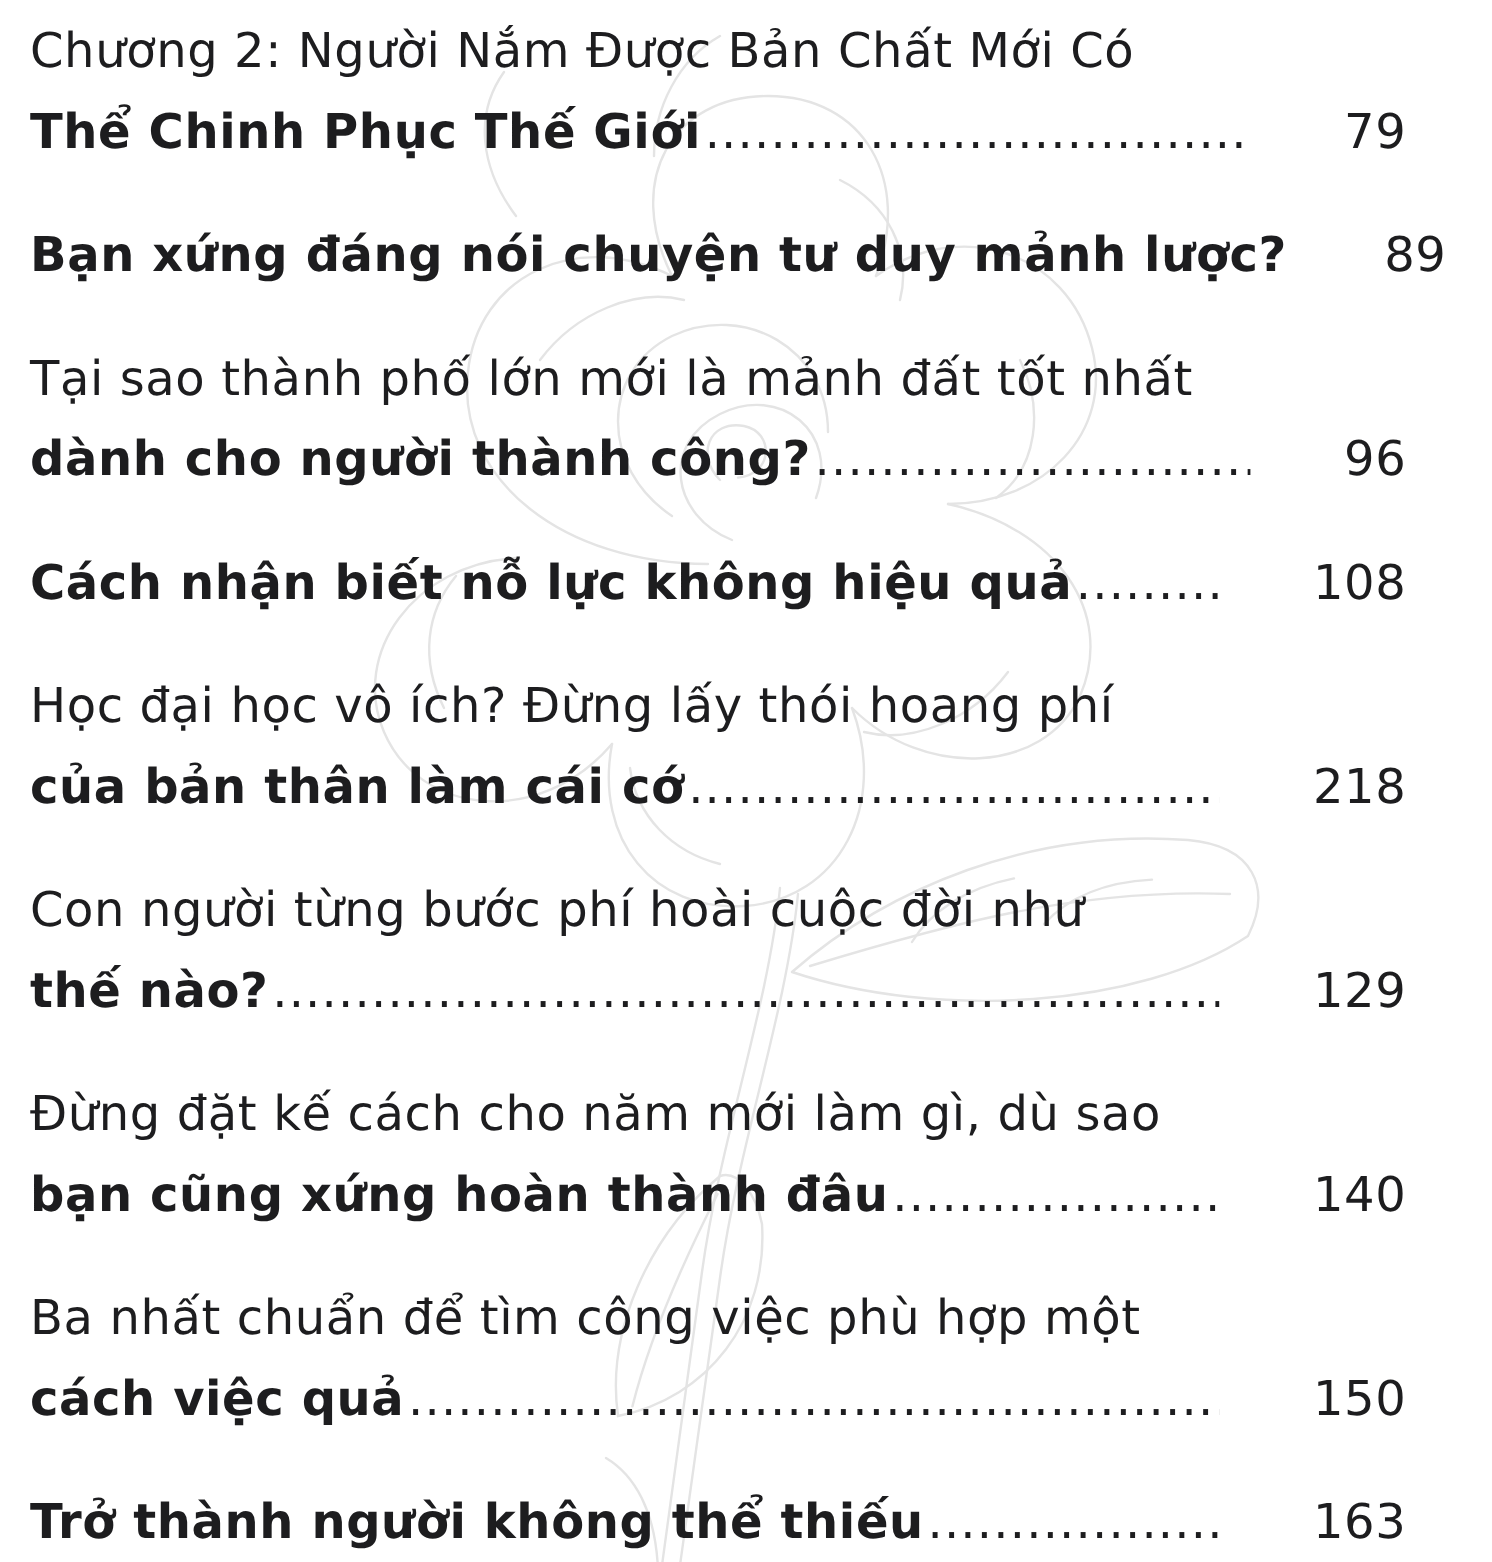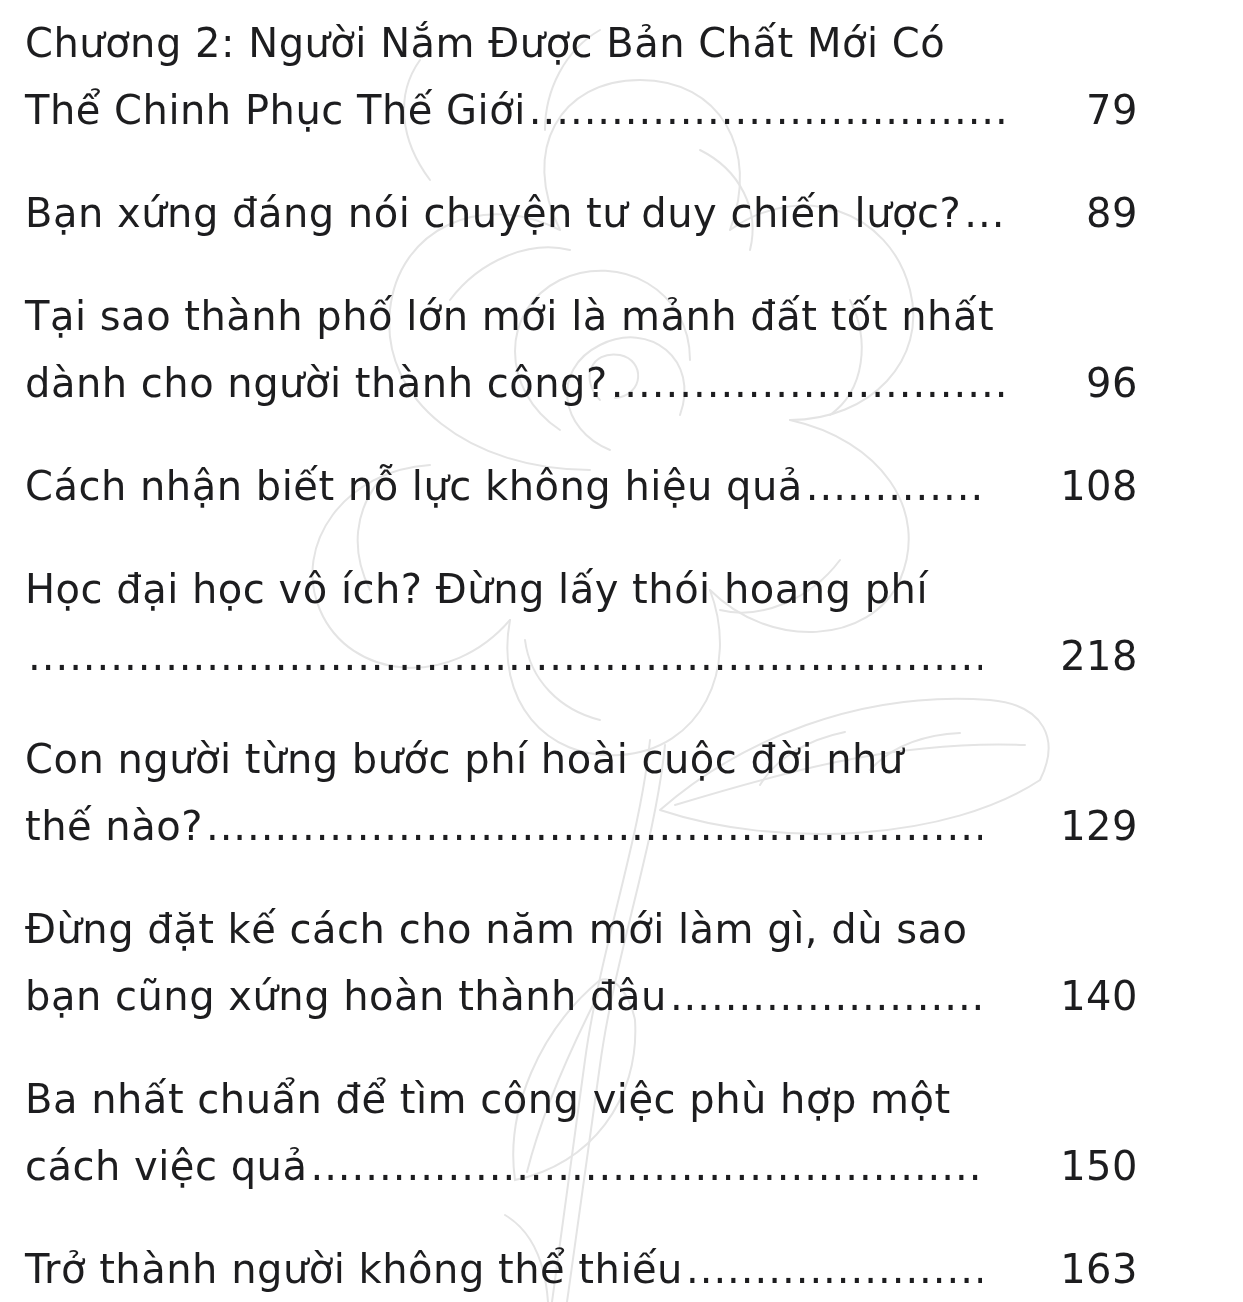--- a/index.html
+++ b/index.html
@@ -25,35 +25,35 @@
   }
   .watermark path {
     fill: none;
     stroke: var(--wm, #e4e4e4);
     stroke-width: 2;
     stroke-linecap: round;
   }
   .toc {
     position: relative;
     z-index: 1;
-    padding: 10px 105px 0 25px;
+    padding: 10px 71px 0 25px;
     font-size: 40px;
     letter-spacing: 0.5px;
   }
   .entry { margin-bottom: 36px; }
   .entry:last-child { margin-bottom: 0; }
   .line {
     line-height: 67px;
     white-space: nowrap;
   }
   .line.last {
     display: flex;
     align-items: baseline;
   }
-  .ttl { flex: 0 0 auto; }
+  .ttl { flex: 0 0 auto; font-weight: bold; }
   .leader {
     flex: 1 1 0;
     min-width: 0;
     overflow: hidden;
     white-space: nowrap;
     letter-spacing: 1px;
     margin-left: 3px;
   }
   .pg {
     flex: 0 0 auto;
@@ -106,21 +106,21 @@
         <div class="line">Chương 2: Người Nắm Được Bản Chất Mới Có</div>
         <div class="line last">
           <span class="ttl">Thể Chinh Phục Thế Giới</span>
           <span class="leader">............................................................................................................................................................................................................................................................................................................</span>
           <span class="pg">79</span>
         </div>
       </div>
 
   <div class="entry">
         <div class="line last">
-          <span class="ttl">Bạn xứng đáng nói chuyện tư duy chiến lược?</span>
+          <span class="ttl">Bạn xứng đáng nói chuyện tư duy mảnh lược?</span>
           <span class="leader">............................................................................................................................................................................................................................................................................................................</span>
           <span class="pg">89</span>
         </div>
       </div>
 
   <div class="entry">
         <div class="line">Tại sao thành phố lớn mới là mảnh đất tốt nhất</div>
         <div class="line last">
           <span class="ttl">dành cho người thành công?</span>
           <span class="leader">............................................................................................................................................................................................................................................................................................................</span>
@@ -132,20 +132,21 @@
         <div class="line last">
           <span class="ttl">Cách nhận biết nỗ lực không hiệu quả</span>
           <span class="leader">............................................................................................................................................................................................................................................................................................................</span>
           <span class="pg">108</span>
         </div>
       </div>
 
   <div class="entry">
         <div class="line">Học đại học vô ích? Đừng lấy thói hoang phí</div>
         <div class="line last">
+          <span class="ttl">của bản thân làm cái cớ</span>
           <span class="leader">............................................................................................................................................................................................................................................................................................................</span>
           <span class="pg">218</span>
         </div>
       </div>
 
   <div class="entry">
         <div class="line">Con người từng bước phí hoài cuộc đời như</div>
         <div class="line last">
           <span class="ttl">thế nào?</span>
           <span class="leader">............................................................................................................................................................................................................................................................................................................</span>

